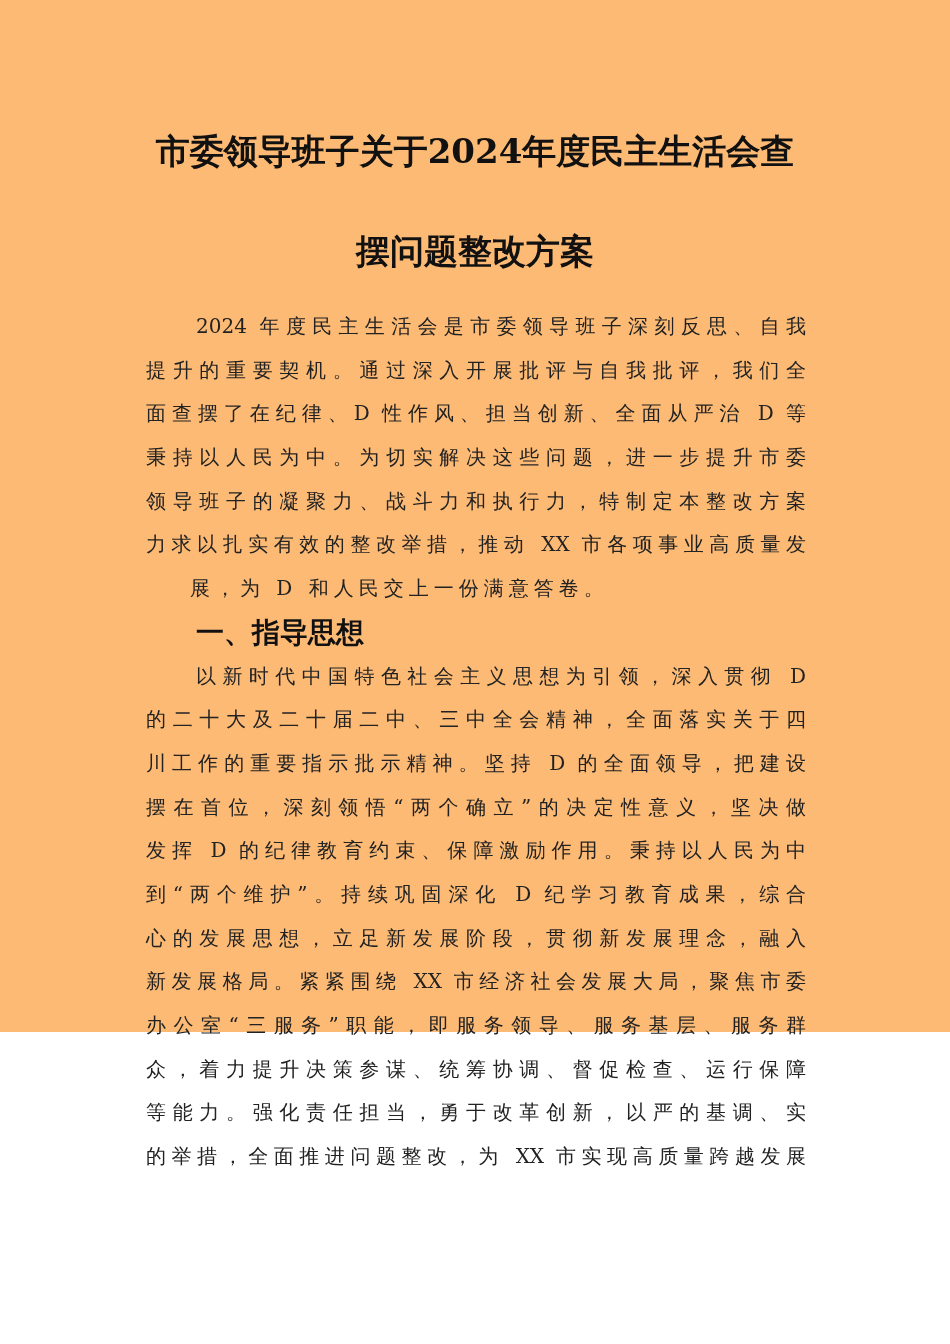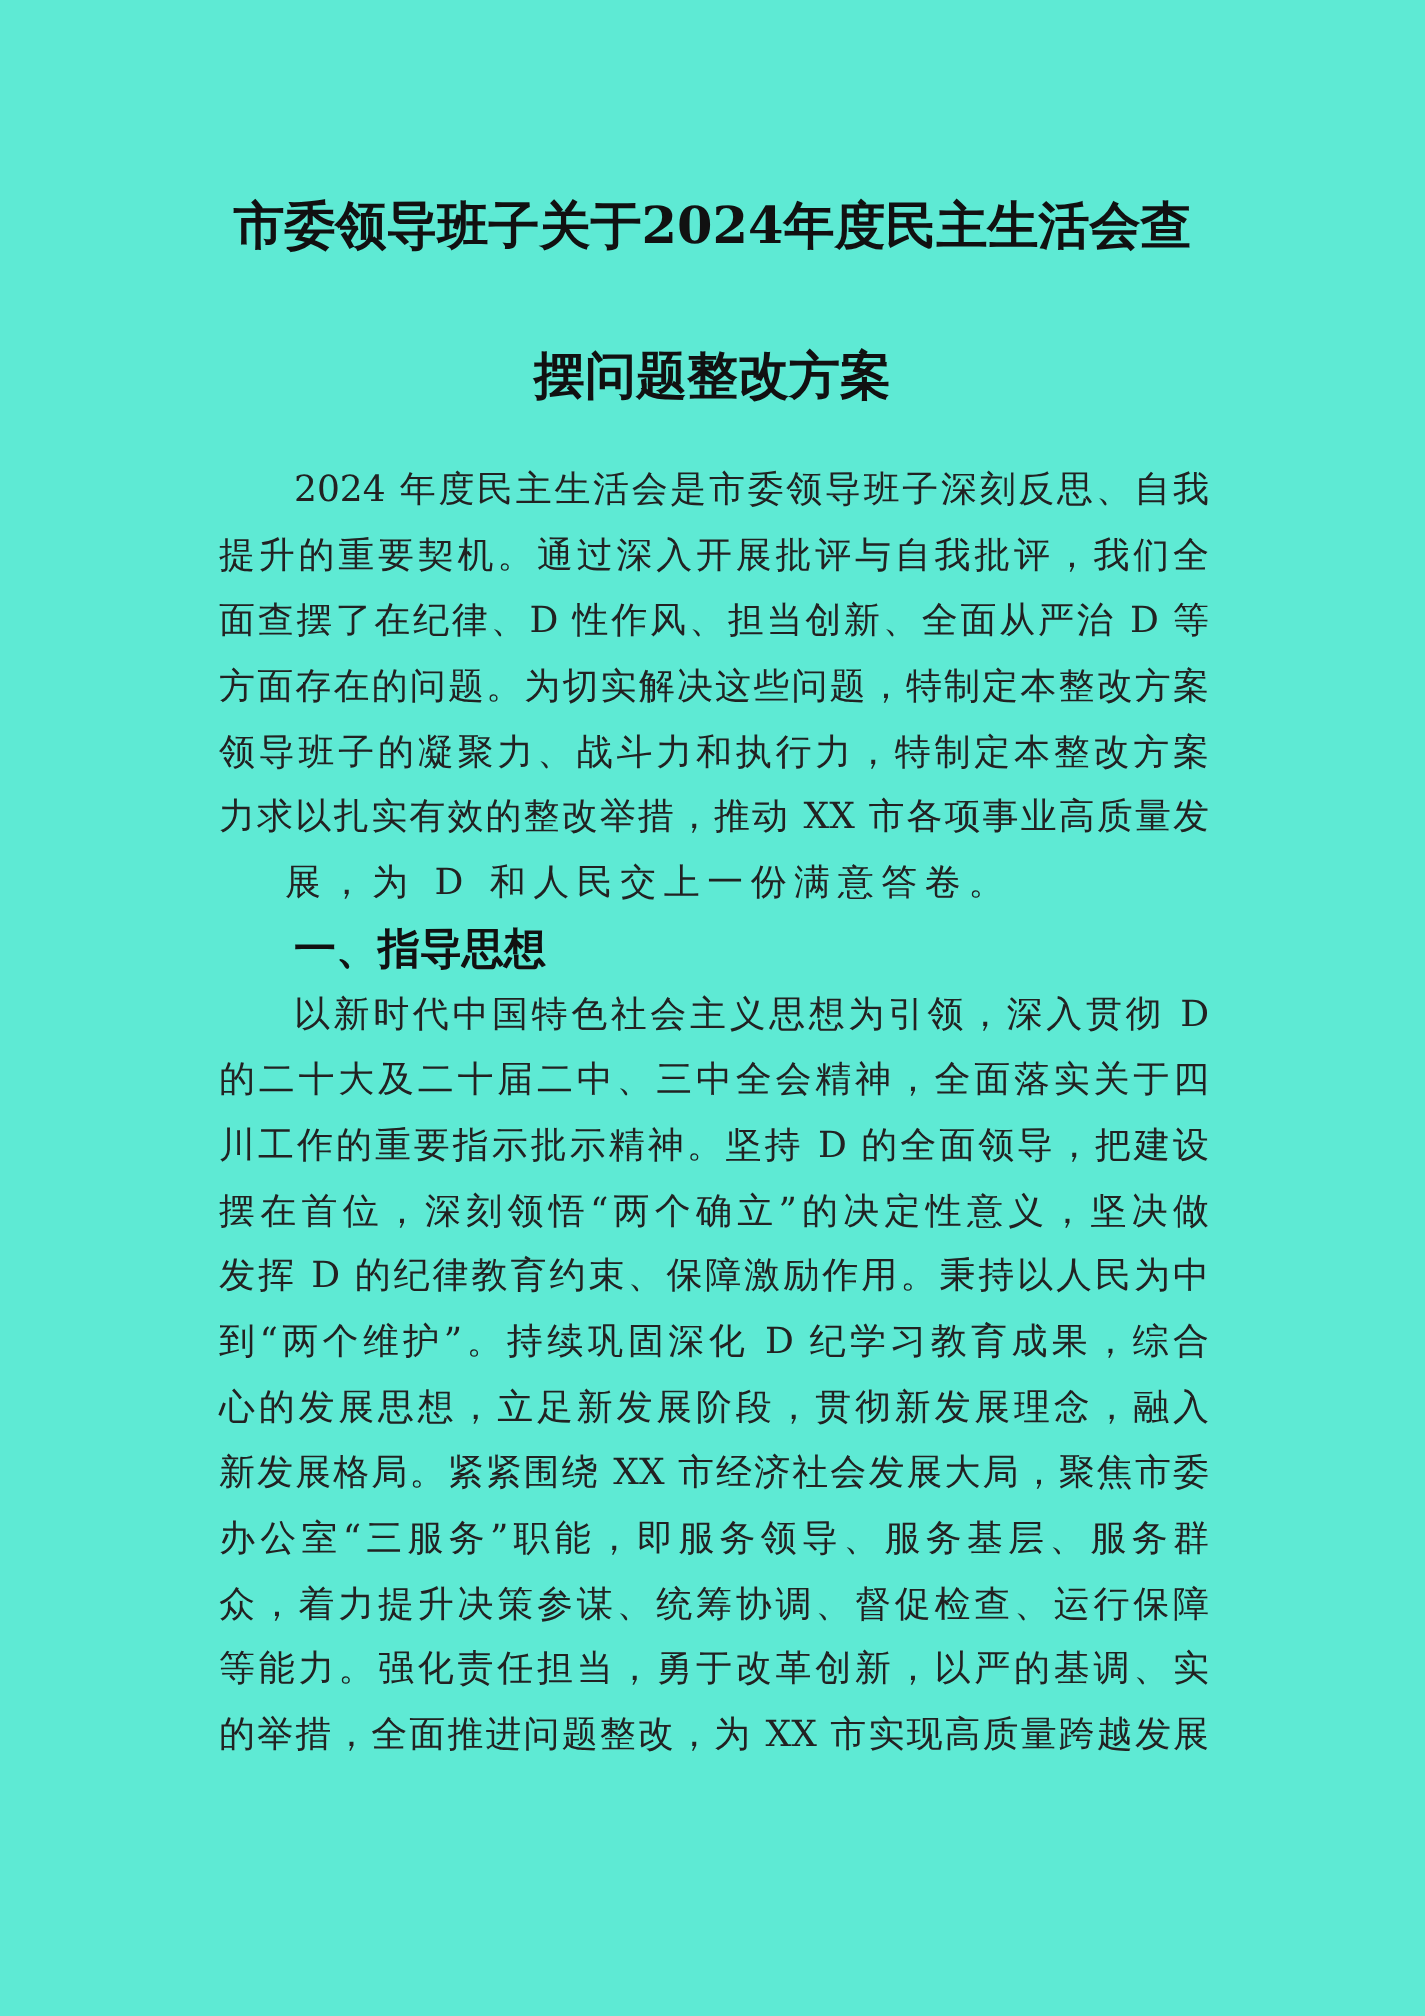--- a/index.html
+++ b/index.html
@@ -12,22 +12,22 @@
       height: 1344px;
       position: relative;
       overflow: hidden;
       font-family: "DejaVu Serif", "Liberation Serif", serif;
       color: #111111;
     }
     .page {
       position: absolute;
       left: 0; top: 0;
       width: 950px;
-      height: 1344px;
-      background: #5eead4;
+      height: 1032px;
+      background: #fdba74;
     }
     .title {
       position: absolute;
       left: 146px;
       width: 658px;
       text-align: center;
       font-weight: bold;
       font-size: 34px;
       line-height: 40px;
       letter-spacing: 0px;
@@ -38,21 +38,21 @@
     .title.l2 { top: 197px; margin-top: 34px; }
     .body-text {
       position: absolute;
       left: 146px;
       top: 305px;
       width: 660px;
     }
     .line {
       height: 43.7px;
       line-height: 43.7px;
-      font-size: 24px;
+      font-size: 20px;
       white-space: nowrap;
       text-align: justify;
       text-align-last: justify;
       color: #222222;
     }
     .line.indent {
       padding-left: 50px;
     }
     .line.last {
       text-align-last: left;
@@ -74,21 +74,21 @@
 <div class="page">
 
   <div class="title l1">市委领导班子关于2024年度民主生活会查</div>
   <div class="title l2">摆问题整改方案</div>
 
   <div class="body-text">
     <div>
       <div class="line indent">2024 年度民主生活会是市委领导班子深刻反思、自我</div>
       <div class="line">提升的重要契机。通过深入开展批评与自我批评，我们全</div>
       <div class="line">面查摆了在纪律、D 性作风、担当创新、全面从严治 D 等</div>
-      <div class="line">方面存在的问题。为切实解决这些问题，特制定本整改方案</div>
+      <div class="line">秉持以人民为中。为切实解决这些问题，进一步提升市委</div>
       <div class="line">领导班子的凝聚力、战斗力和执行力，特制定本整改方案</div>
       <div class="line">力求以扎实有效的整改举措，推动 XX 市各项事业高质量发</div>
       <div class="line last">展，为 D 和人民交上一份满意答卷。</div>
     </div>
 
     <div class="line heading">一、指导思想</div>
 
     <div>
       <div class="line indent">以新时代中国特色社会主义思想为引领，深入贯彻 D</div>
       <div class="line">的二十大及二十届二中、三中全会精神，全面落实关于四</div>

